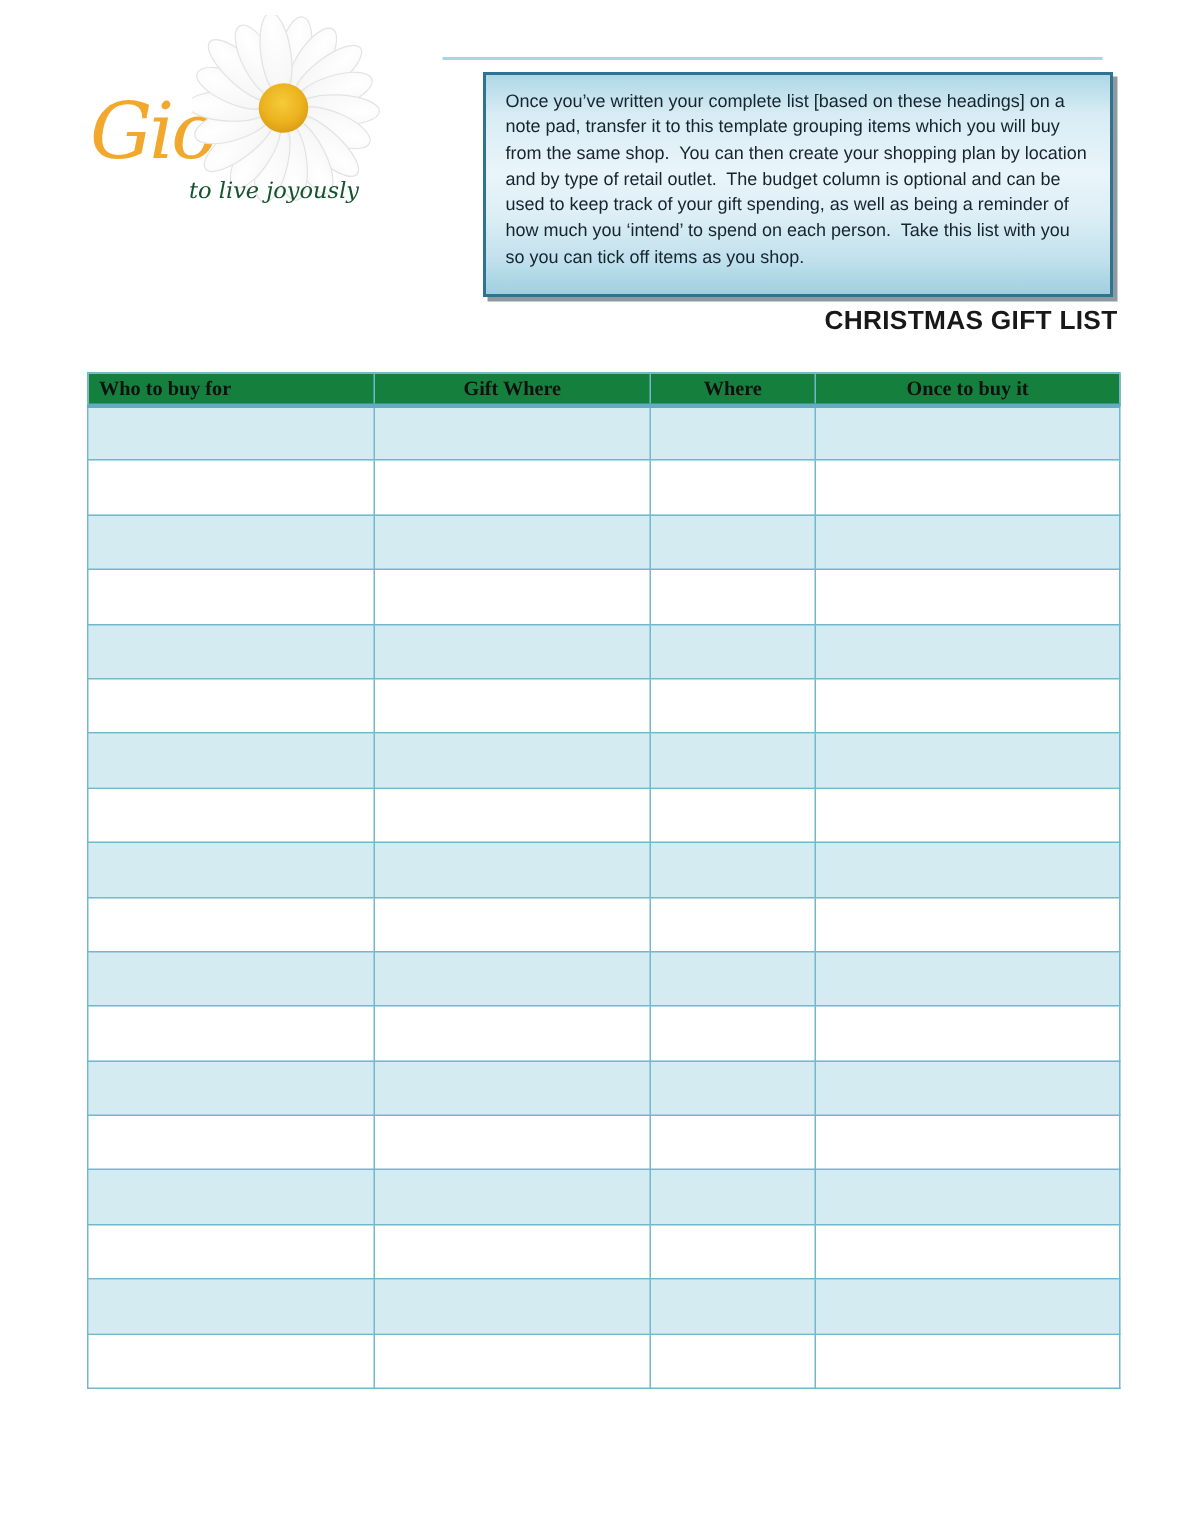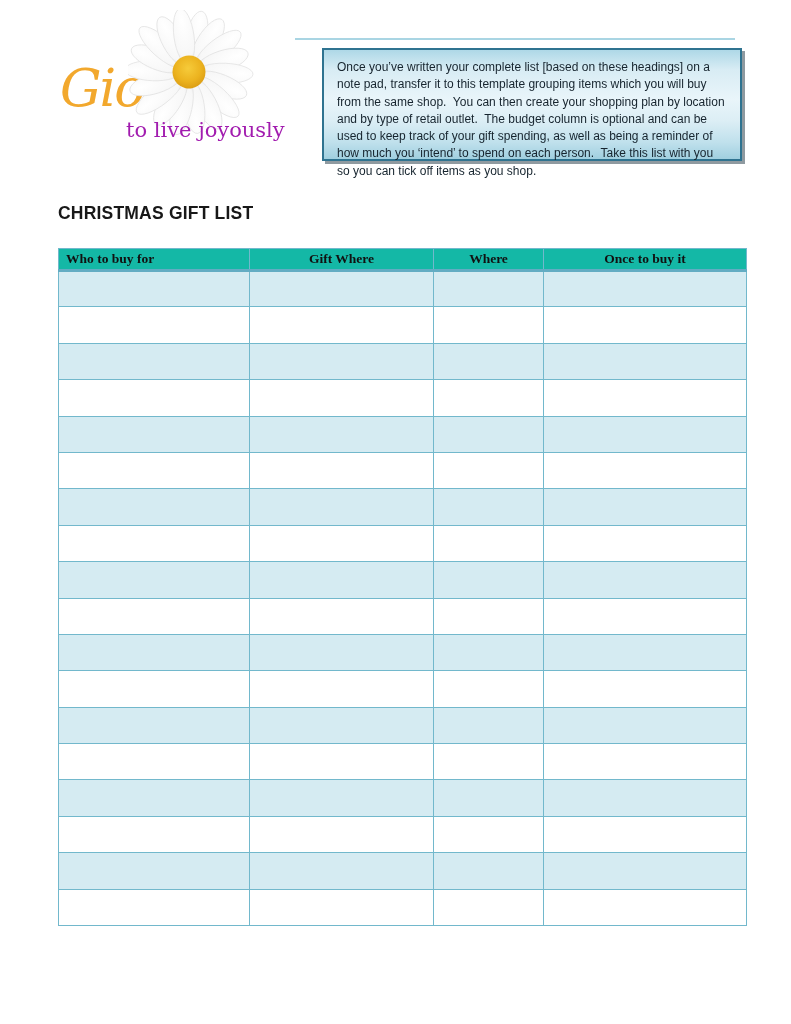--- a/index.html
+++ b/index.html
@@ -24,22 +24,23 @@
     font-size: 52px;
     line-height: 1;
     color: #f2a82d;
     letter-spacing: -2px;
   }
   .brand-tagline {
     position: absolute;
     left: 126px;
     top: 118px;
     font-family: "DejaVu Serif", serif;
-    font-size: 21px;
-    color: #a21caf;
+    font-style: italic;
+    font-size: 15px;
+    color: #14532d;
     letter-spacing: 0px;
     white-space: nowrap;
   }
   .daisy {
     position: absolute;
     left: 128px;
     top: 10px;
     width: 126px;
     height: 126px;
   }
@@ -53,21 +54,21 @@
     height: 2px;
     background: #a9d5e3;
   }
 
   
   .intro-box {
     position: absolute;
     left: 322px;
     top: 48px;
     width: 420px;
-    height: 113px;
+    height: 150px;
     border: 2px solid #2f7390;
     background: linear-gradient(180deg,
       #aed8e7 0%, #d8ecf4 18%, #e9f5fa 45%,
       #dceef5 65%, #bfe0ec 85%, #a0cfdf 100%);
     box-shadow: 3px 3px 0 #8f9aa0;
     padding: 9px 13px 8px 13px;
   }
   .intro-text {
     font-family: "Liberation Sans", sans-serif;
     font-size: 12px;
@@ -75,21 +76,21 @@
     color: #16242e;
     white-space: pre-wrap;
   }
 
   
   .page-title {
     position: absolute;
     left: 58px;
     top: 203px;
     width: 687px;
-    text-align: left;
+    text-align: right;
     font-family: "Liberation Sans", sans-serif;
     font-weight: bold;
     font-size: 17.5px;
     letter-spacing: 0.2px;
     color: #181818;
   }
 
   
   .gift-table {
     position: absolute;
@@ -105,21 +106,21 @@
   .gift-table col.c3 { width: 203px; }
 
   .gift-table th, .gift-table td {
     border: 1px solid #72b8cc;
     padding: 0;
   }
   .gift-table { border: 1.5px solid #63acc3; }
 
   .gift-table th {
     height: 22px;
-    background: #14b8a6;
+    background: #15803d;
     border-bottom: 3px solid #63acc3;
     font-family: "Liberation Serif", serif;
     font-weight: bold;
     font-size: 13.5px;
     color: #111111;
     text-align: center;
     vertical-align: middle;
   }
   .gift-table th.align-left {
     text-align: left;

